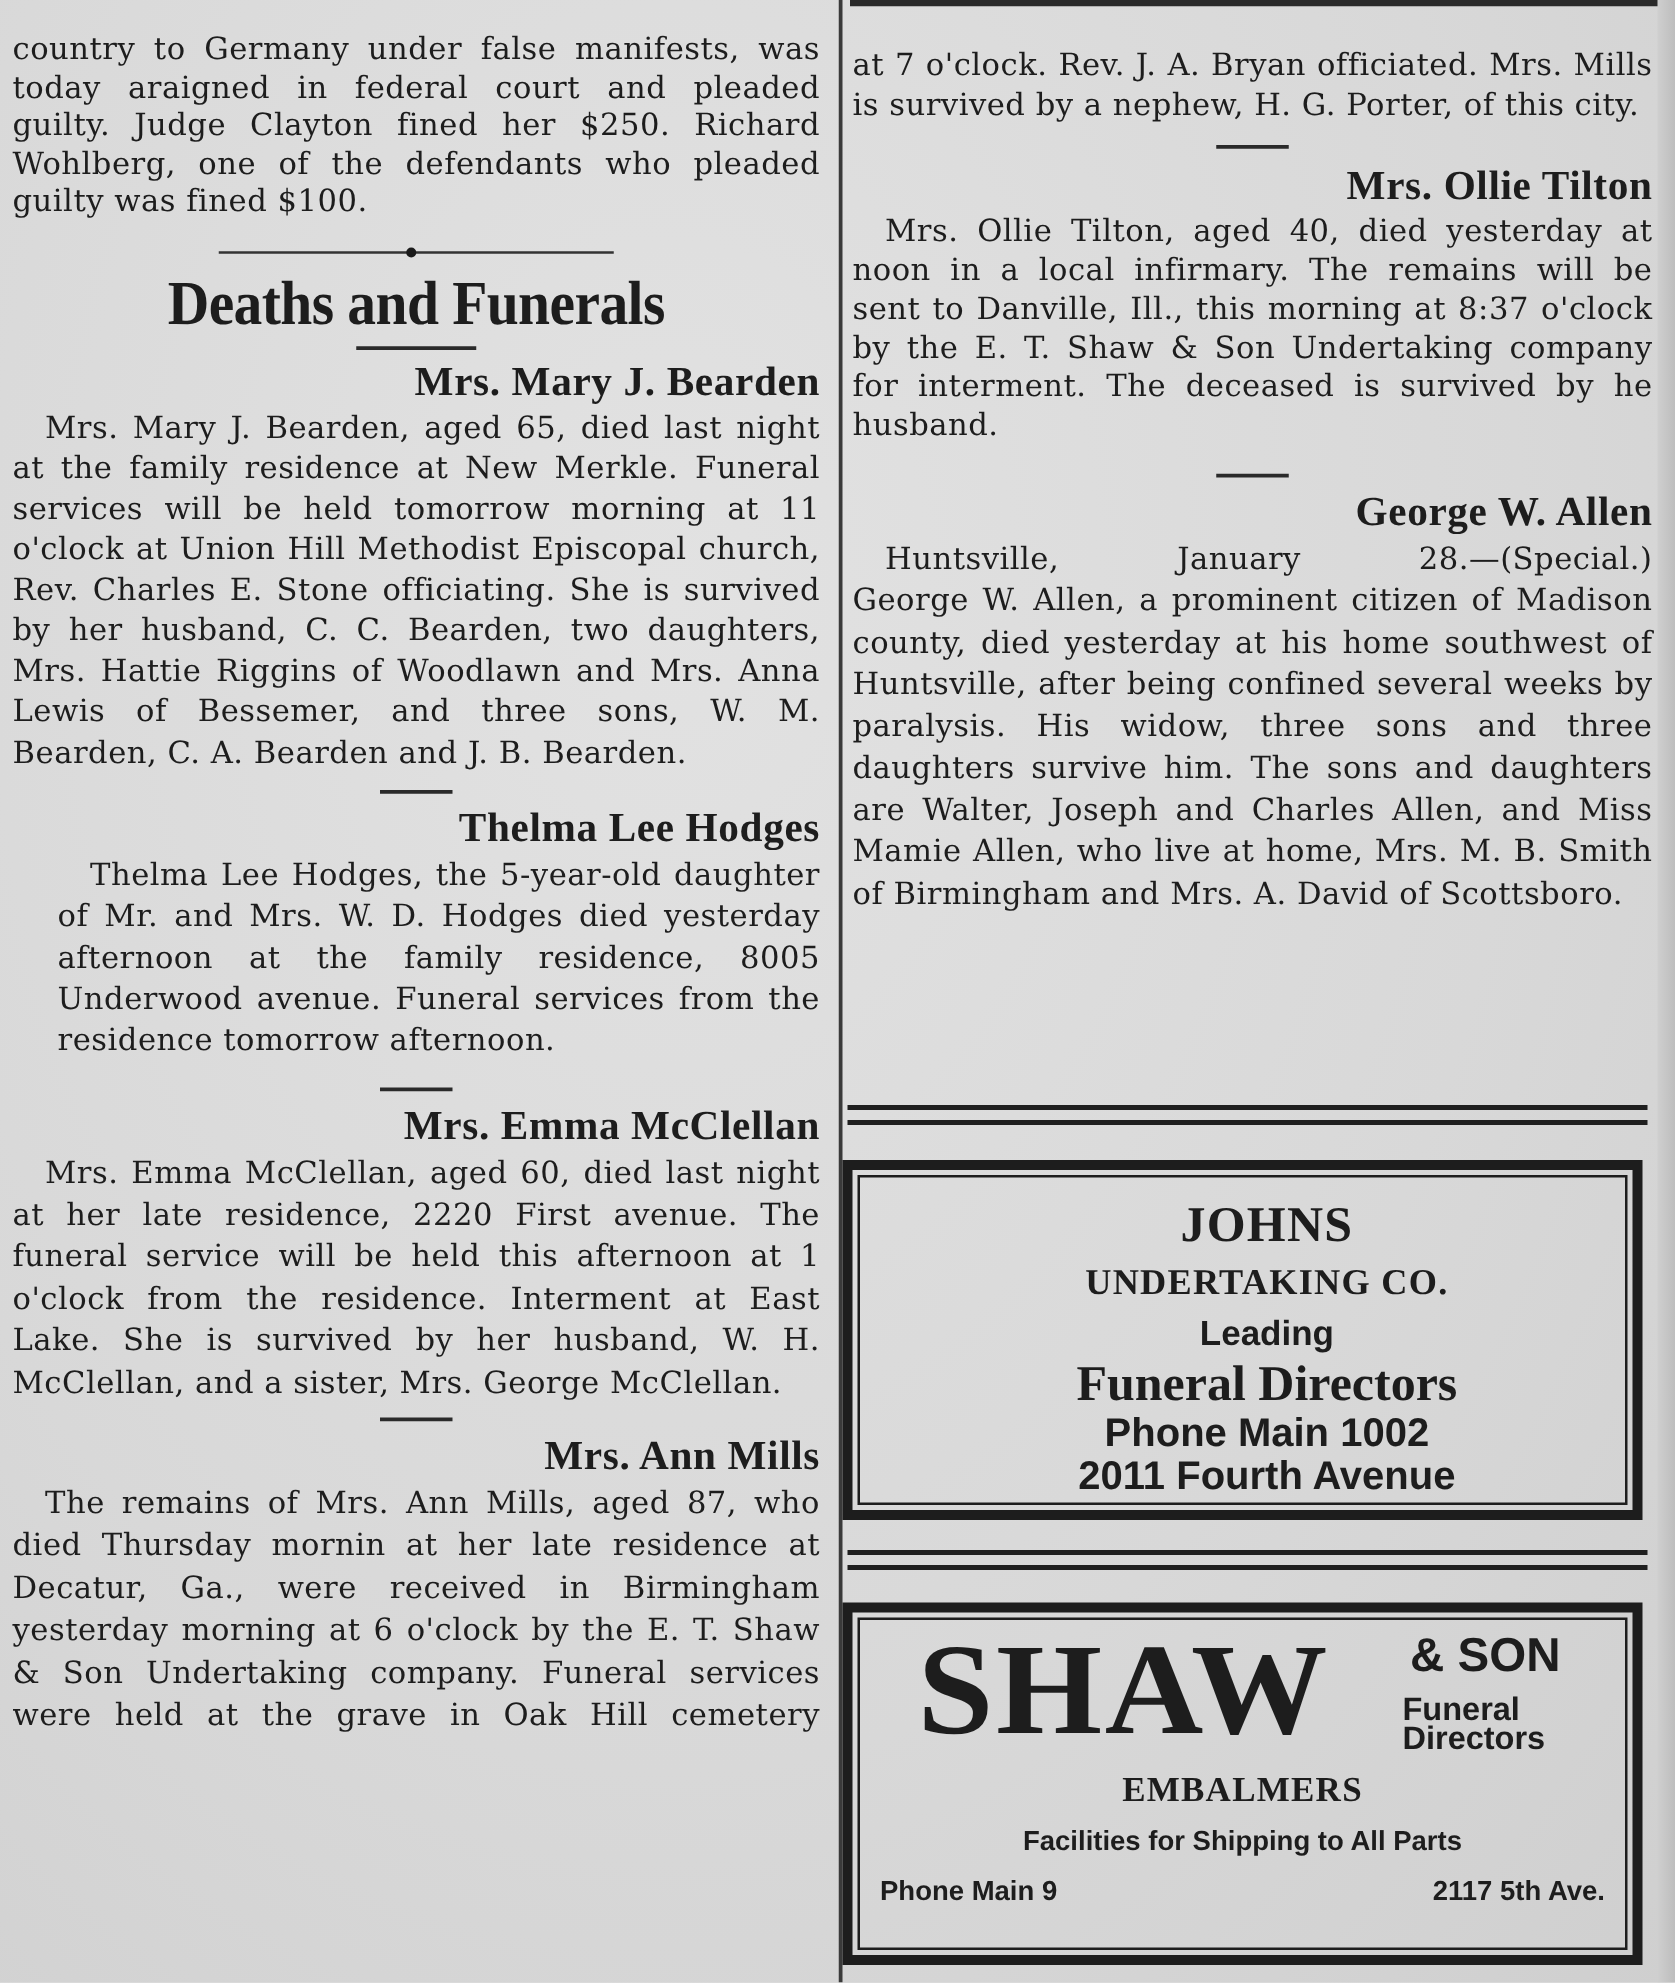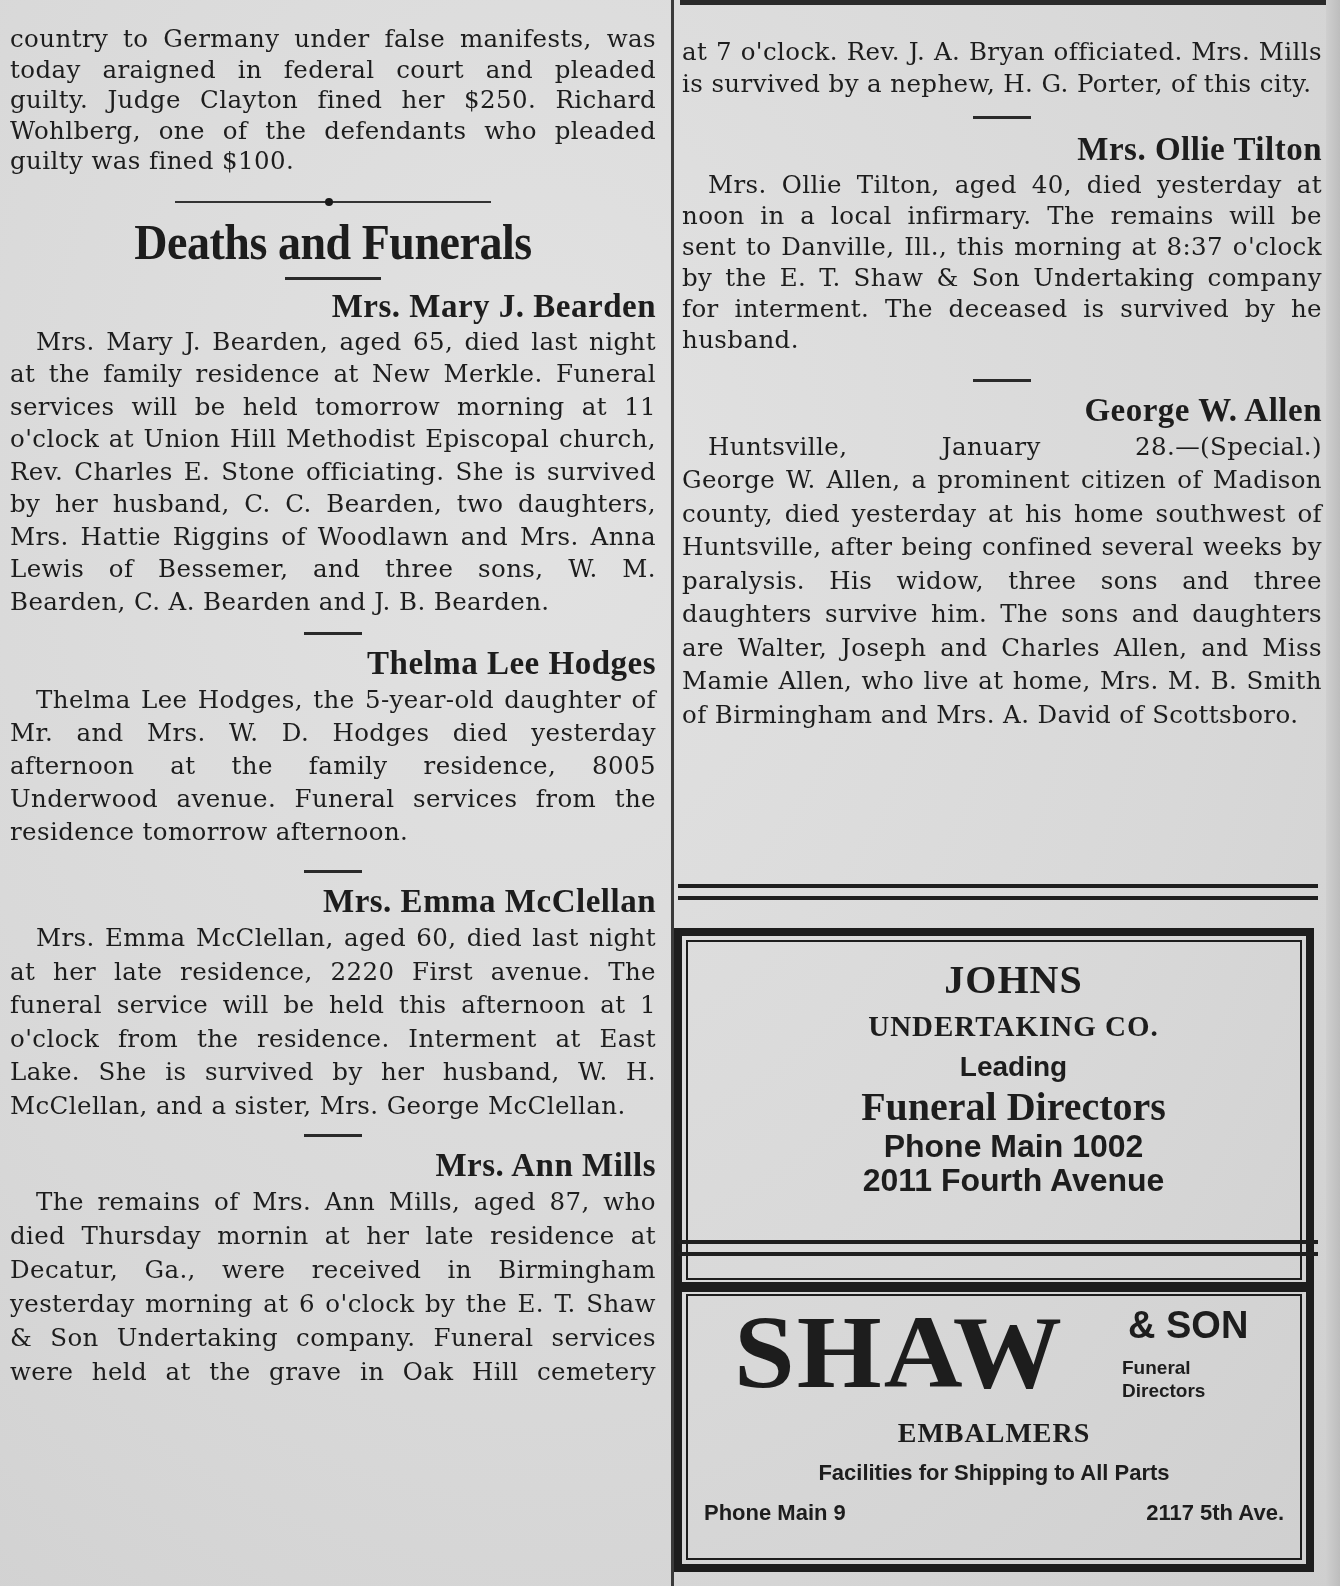--- a/index.html
+++ b/index.html
@@ -49,35 +49,35 @@
 
     .double-rule { width: 640px; }
     .double-rule div { height: 4px; background: #1f1f1f; }
     .double-rule div + div { margin-top: 8px; }
 
     .ad {
       position: absolute; left: 674px; width: 640px;
       border: 8px solid #1d1d1d; outline: 2px solid #1d1d1d; outline-offset: -14px;
       box-sizing: border-box; text-align: center;
     }
-    .ad-johns { top: 928px; height: 364px; padding-left: 39px; }
+    .ad-johns { top: 928px; height: 288px; padding-left: 39px; }
     .ad-shaw { top: 1282px; height: 290px; }
 
     .johns-1 { font-family: "Liberation Serif", serif; font-weight: bold; font-size: 40px; margin-top: 20px; letter-spacing: 1px; }
     .johns-2 { font-family: Liberation Serif, serif; font-weight: bold; font-size: 29px; letter-spacing: 1px; line-height: 46px; }
     .johns-3 { font-family: "Liberation Sans", sans-serif; font-weight: bold; font-size: 28px; line-height: 36px; }
     .johns-4 { font-family: "Liberation Serif", serif; font-weight: bold; font-size: 40px; line-height: 44px; }
     .johns-5 { font-family: "Liberation Sans", sans-serif; font-weight: bold; font-size: 32px; line-height: 34px; }
 
     .shaw-top { position: relative; height: 122px; }
     .shaw-big { position: absolute; left: 52px; top: 10px; font-family: "Liberation Serif", serif;
       font-weight: bold; font-size: 104px; line-height: 104px; letter-spacing: 2px; transform: scaleX(1.05); transform-origin: left; }
     .shaw-son { position: absolute; left: 446px; top: 14px; font-family: "Liberation Sans", sans-serif; font-weight: bold; font-size: 38px; }
     .shaw-fd { position: absolute; left: 440px; top: 66px; font-family: "Liberation Sans", sans-serif; font-weight: bold;
-      font-size: 19px; line-height: 23px; text-align: left; }
+      font-size: 26px; line-height: 23px; text-align: left; }
     .shaw-emb { font-family: "Liberation Serif", serif; font-weight: bold; font-size: 28px; letter-spacing: 1px; line-height: 42px; }
     .shaw-fac { font-family: "Liberation Sans", sans-serif; font-weight: bold; font-size: 22px; line-height: 26px; margin-top: 6px; }
     .shaw-foot { display: flex; justify-content: space-between; padding: 0 22px; margin-top: 14px;
       font-family: "Liberation Sans", sans-serif; font-weight: bold; font-size: 22px; }
   </style>
 </head>
 <body>
 
 <div class="page">
   <div class="top-rule"></div>
@@ -96,21 +96,21 @@
 
     <div>
       <h2 class="name" style="margin-top:6px;">Mrs. Mary J. Bearden</h2>
       <p class="body last indent" style="line-height:32.5px;">Mrs. Mary J. Bearden, aged 65, died last night at the family residence at New Merkle. Funeral services will be held tomorrow morning at 11 o'clock at Union Hill Methodist Episcopal church, Rev. Charles E. Stone officiating. She is survived by her husband, C. C. Bearden, two daughters, Mrs. Hattie Riggins of Woodlawn and Mrs. Anna Lewis of Bessemer, and three sons, W. M. Bearden, C. A. Bearden and J. B. Bearden.</p>
     </div>
 
     <div style="height:14px"></div>
     <div class="dash short" style="width:58px"></div>
     <div>
       <h2 class="name" style="margin-top:8px;">Thelma Lee Hodges</h2>
-      <p class="body last indent" style="line-height:33px;">Thelma Lee Hodges, the 5-year-old daughter of Mr. and Mrs. W. D. Hodges died yesterday afternoon at the family residence, 8005 Underwood avenue. Funeral services from the residence tomorrow afternoon.</p>
+      <p class="body last indent" style="line-height:33px;margin-left:36px;">Thelma Lee Hodges, the 5-year-old daughter of Mr. and Mrs. W. D. Hodges died yesterday afternoon at the family residence, 8005 Underwood avenue. Funeral services from the residence tomorrow afternoon.</p>
     </div>
 
     <div style="height:22px"></div>
     <div class="dash short" style="width:58px"></div>
     <div>
       <h2 class="name" style="margin-top:8px;">Mrs. Emma McClellan</h2>
       <p class="body last indent" style="line-height:33.5px;">Mrs. Emma McClellan, aged 60, died last night at her late residence, 2220 First avenue. The funeral service will be held this afternoon at 1 o'clock from the residence. Interment at East Lake. She is survived by her husband, W. H. McClellan, and a sister, Mrs. George McClellan.</p>
     </div>
 
     <div style="height:12px"></div>

